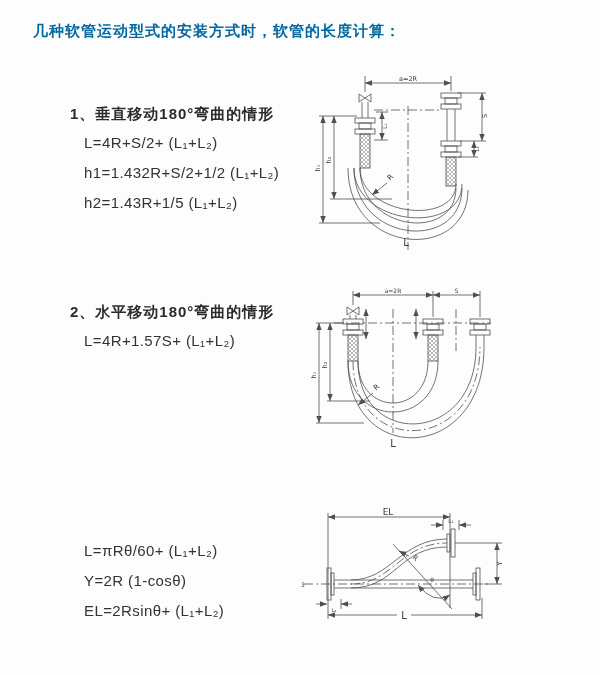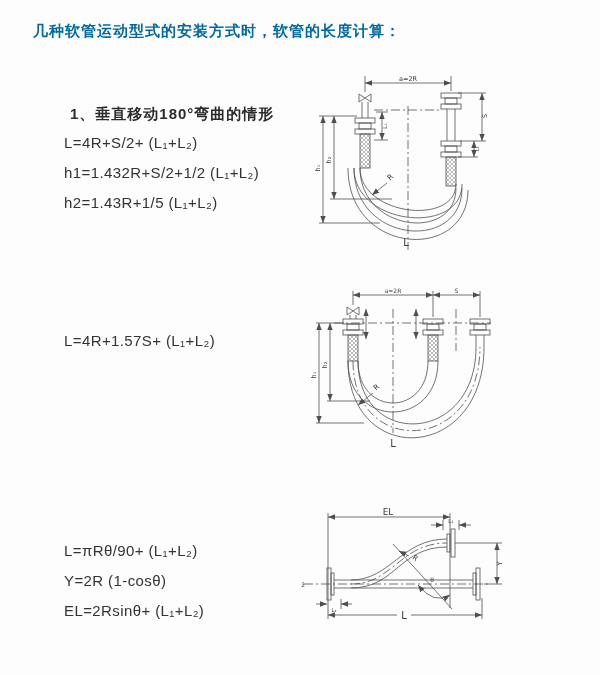--- a/index.html
+++ b/index.html
@@ -3,21 +3,21 @@
 <meta charset="utf-8">
 <style>
   html,body{margin:0;padding:0;background:#e8e8e8;}
   .page{
     position:relative;width:600px;height:675px;background:#fdfdfd;
     font-family:"Liberation Sans","DejaVu Sans",sans-serif;color:#2e2e2e;overflow:hidden;
   }
   .abs{position:absolute;white-space:nowrap;}
   .doc-title{left:33px;top:22px;font-size:15px;letter-spacing:1px;font-weight:bold;color:#0369a1;}
   .sec-heading{left:46px;font-size:15px;letter-spacing:1px;font-weight:bold;color:#2b2b2b;margin-left:24px;}
-  .formula{left:64px;font-size:15px;letter-spacing:.4px;color:#333;}
+  .formula{left:84px;font-size:15px;letter-spacing:.4px;color:#333;}
   svg{position:absolute;}
   svg text{fill:#3a3a3a;font-family:"DejaVu Sans","Liberation Sans",sans-serif;}
 </style>
 </head>
 <body>
 
 <div class="page">
 
   <div class="abs doc-title">几种软管运动型式的安装方式时，软管的长度计算：</div>
 
@@ -98,20 +98,21 @@
     <text x="100" y="12.5" font-size="6.5" text-anchor="middle">a=2R</text>
     <text x="11.5" y="100" font-size="6.5" text-anchor="middle" transform="rotate(-90 11.5 100)">h₁</text>
     <text x="22.5" y="92" font-size="6.5" text-anchor="middle" transform="rotate(-90 22.5 92)">h₂</text>
     <text x="79" y="58" font-size="5.5" text-anchor="middle" transform="rotate(-90 79 58)">L₁</text>
     <text x="178.5" y="48" font-size="6.5" text-anchor="middle" transform="rotate(-90 178.5 48)">S</text>
     <text x="171" y="81" font-size="5" text-anchor="middle" transform="rotate(-90 171 81)">L₂</text>
     <text x="84" y="111" font-size="7.5" text-anchor="middle" transform="rotate(-42 84 111)">R</text>
     <text x="98" y="178" font-size="10" text-anchor="middle">L</text>
   </svg>
 
+  <div class="abs sec-heading" style="top:303px">2、水平移动180°弯曲的情形</div>
   <div class="abs formula" style="top:332px">L=4R+1.57S+ (L₁+L₂)</div>
 
   <svg style="left:306px;top:283px" width="288" height="172" viewBox="0 0 288 172">
     <defs>
       <marker id="ar2" viewBox="0 0 10 10" refX="9" refY="5" markerWidth="10" markerHeight="10" orient="auto-start-reverse">
         <path d="M0,1.5 L9,5 L0,8.5 z" fill="#4f4f4f"></path>
       </marker>
       <pattern id="br2" width="4" height="4" patternUnits="userSpaceOnUse">
         <path d="M0,4 L4,0 M0,0 L4,4" stroke="#8f8f8f" stroke-width="0.6"></path>
       </pattern>
@@ -174,21 +175,21 @@
       <line x1="67" y1="110" x2="52" y2="122" marker-end="url(#ar2)"></line>
     </g>
     <text x="87" y="9.5" font-size="6" text-anchor="middle">a=2R</text>
     <text x="150.5" y="9.5" font-size="6" text-anchor="middle">S</text>
     <text x="9.5" y="92" font-size="6.5" text-anchor="middle" transform="rotate(-90 9.5 92)">h₁</text>
     <text x="20.5" y="82" font-size="6.5" text-anchor="middle" transform="rotate(-90 20.5 82)">h₂</text>
     <text x="72" y="106" font-size="7.5" text-anchor="middle" transform="rotate(-40 72 106)">R</text>
     <text x="87" y="164" font-size="10" text-anchor="middle">L</text>
   </svg>
 
-  <div class="abs formula" style="top:542px">L=πRθ/90+ (L₁+L₂)</div>
+  <div class="abs formula" style="top:542px">L=πRθ/60+ (L₁+L₂)</div>
   <div class="abs formula" style="top:572px">Y=2R (1-cosθ)</div>
   <div class="abs formula" style="top:602px">EL=2Rsinθ+ (L₁+L₂)</div>
 
   <svg style="left:296px;top:503px" width="298" height="142" viewBox="0 0 298 142">
     <defs>
       <marker id="ar3" viewBox="0 0 10 10" refX="9" refY="5" markerWidth="10" markerHeight="10" orient="auto-start-reverse">
         <path d="M0,1.5 L9,5 L0,8.5 z" fill="#4f4f4f"></path>
       </marker>
     </defs>
     <g stroke="#4f4f4f" stroke-width="0.8" fill="none">

